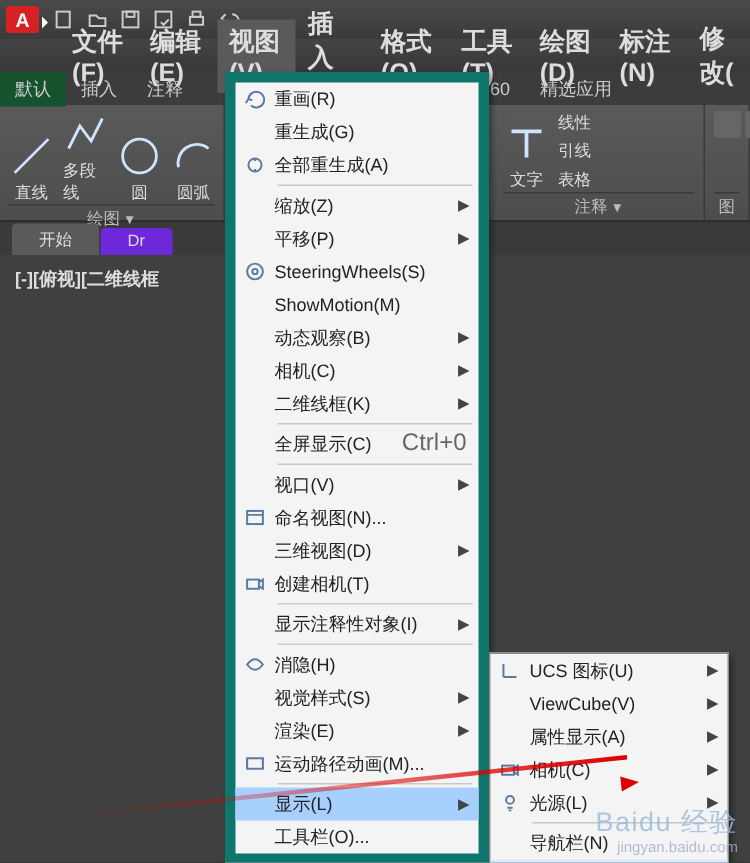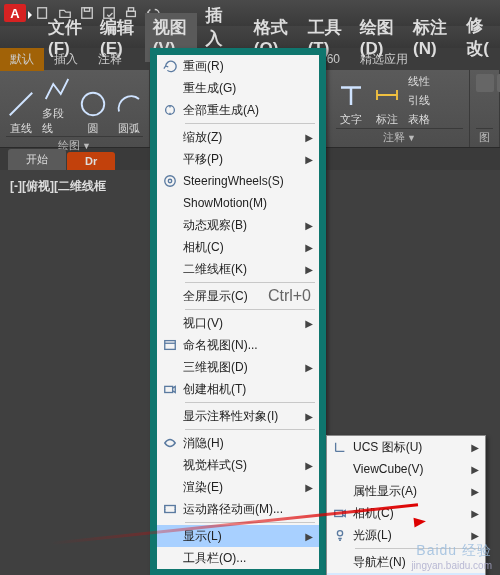--- a/index.html
+++ b/index.html
@@ -10,36 +10,36 @@
 .app-logo::after { content:""; position:absolute; right:-6px; top:7px; border-left:4px solid #fff; border-top:4px solid transparent; border-bottom:4px solid transparent;}
 .qat-icon { width: 18px; height: 18px; margin: 0 2px; display:flex;align-items:center;justify-content:center;color:#ccc;}
 .qat-icon svg { width:14px; height:14px; stroke:#ccc; fill:none; stroke-width:1.5;}
 
 .menubar { height: 22px; background: linear-gradient(#444,#383838); display: flex; align-items: center; padding-left: 40px; }
 .menu-item { color: #ddd; font-size: 17px; padding: 3px 8px; cursor: pointer; font-weight: bold; }
 .menu-item.active { background: #5a5a5a; }
 
 .ribbon-tabs { height: 22px; background: #3c3c3c; display: flex; align-items: center; }
 .rib-tab { color: #ccc; font-size: 12px; padding: 3px 10px; }
-.rib-tab.active { background: #a16207; }
+.rib-tab.active { background: #14532d; }
 
 .ribbon { height: 78px; background: linear-gradient(#5a5a5a,#4d4d4d); display: flex; border-bottom: 1px solid #2a2a2a;}
 .panel { border-right: 1px solid #3a3a3a; padding: 4px 6px 2px 6px; display:flex; flex-direction:column; justify-content:space-between;}
 .panel-icons { display:flex; gap:6px; align-items:flex-end;}
 .big-btn { display:flex; flex-direction:column; align-items:center; gap:2px; color:#ddd; font-size:11px;}
 .big-btn .ic { width:30px; height:30px; display:flex; align-items:center; justify-content:center;}
 .big-btn .ic svg { stroke:#cfe3ff; fill:none; stroke-width:1.5;}
 .small-grid { display:grid; grid-template-columns: repeat(3,18px); grid-auto-rows:18px; gap:3px;}
 .small-grid .sm { background:#666; border-radius:2px;}
 .panel-title { color:#bbb; font-size:11px; text-align:center; border-top:1px solid #3a3a3a; padding-top:1px;}
 .panel-title .arr { font-size:9px; margin-left:2px;}
 
 .doc-tabs { height: 22px; background: #3a3a3a; display:flex; align-items:flex-end; padding-left:8px; gap:1px;}
 .doc-tab { background:#5a5a5a; color:#ddd; font-size:11px; padding:3px 18px; border-radius:3px 3px 0 0;}
-.doc-tab.inactive { background:#c2410c;font-weight:bold;}
+.doc-tab.inactive { background:#6d28d9;}
 
 .viewport { position:relative; height: 405px; background:#404040;font-weight:bold; }
 .vp-label { position:absolute; top:8px; left:10px; color:#ddd; font-size:12px;}
 
 .dropdown { position:absolute; top:48px; left:150px; width:176px; background:#f4f4f4; border:7px solid #0f766e; box-shadow:2px 2px 4px rgba(0,0,0,.4); z-index:10;}
 .dd-row { display:flex; align-items:center; height:22px; font-size:12px; color:#222; position:relative;}
 .dd-row.highlight { background:#a8d0ff;}
 .dd-ic { width:26px; display:flex; justify-content:center; color:#4a6; }
 .dd-ic svg{ width:14px;height:14px; stroke:#5a7aa0; fill:none; stroke-width:1.5;}
 .dd-label { flex:1; padding-right:6px;}
@@ -47,21 +47,21 @@
 .dd-arrow { position:absolute; right:6px; font-size:10px; color:#444;}
 .dd-sep { height:1px; background:#c8c8c8; margin:2px 4px 2px 28px;}
 
 .submenu { position:absolute; top:435px; left:326px; width:160px; background:#f4f4f4; border:1px solid #8a8a8a; box-shadow:2px 2px 4px rgba(0,0,0,.4); z-index:11;}
 .submenu .dd-row.highlight2 { background:#d6e9ff;}
 
 .arrow-line { position:absolute; bottom:30px; left:50px; width:370px; height:3px; background:linear-gradient(to right, transparent, #d00); transform-origin:left center; transform:rotate(-6deg); z-index:12;}
 .arrow-head { position:absolute; bottom:48px; right:74px; width:0;height:0; border-left:12px solid #d00; border-top:5px solid transparent; border-bottom:5px solid transparent; transform:rotate(-6deg); z-index:12;}
 
 .watermark { position:absolute; bottom:4px; right:8px; color:#aac; font-size:10px; opacity:.8; z-index:13; text-align:right;}
-.watermark .logo { font-size:14px; color:#9bd; letter-spacing:1px;}
+.watermark .logo { font-size:18px; color:#9bd; letter-spacing:1px;}
 </style>
 </head>
 <body>
 
 <div class="titlebar">
   <div class="app-logo">A</div>
   <div class="qat-icon">
       <svg viewBox="0 0 16 16">
         <rect x="2" y="2" width="10" height="12"></rect>
       </svg>
@@ -158,28 +158,20 @@
   <div class="panel" style="width:140px">
     <div class="panel-icons">
       <div class="big-btn">
           <div class="ic">
             <svg viewBox="0 0 24 24">
               <path d="M4 6h16M12 6v14" stroke-width="2"></path>
             </svg>
           </div>
           <span>文字</span>
         </div>
-      <div class="big-btn">
-          <div class="ic">
-            <svg viewBox="0 0 24 24">
-              <path d="M4 12h16M4 8v8M20 8v8" stroke="#f0c040"></path>
-            </svg>
-          </div>
-          <span>标注</span>
-        </div>
       <div style="display:flex;flex-direction:column;gap:4px;font-size:11px;color:#ddd">
         <span>线性</span>
         <span>引线</span>
         <span>表格</span>
       </div>
     </div>
     <div class="panel-title"><span>注释</span><span class="arr">▼</span></div>
   </div>
   <div class="panel" style="width:30px">
     <div class="small-grid">

